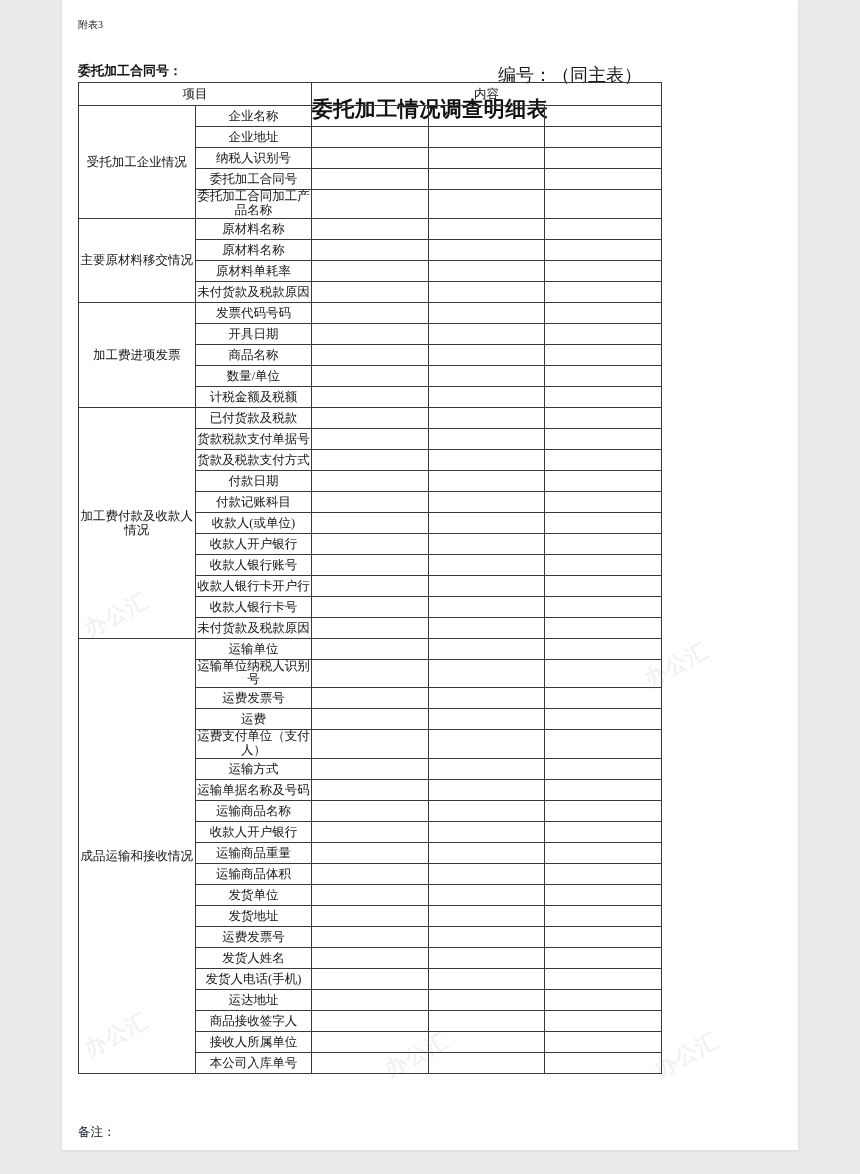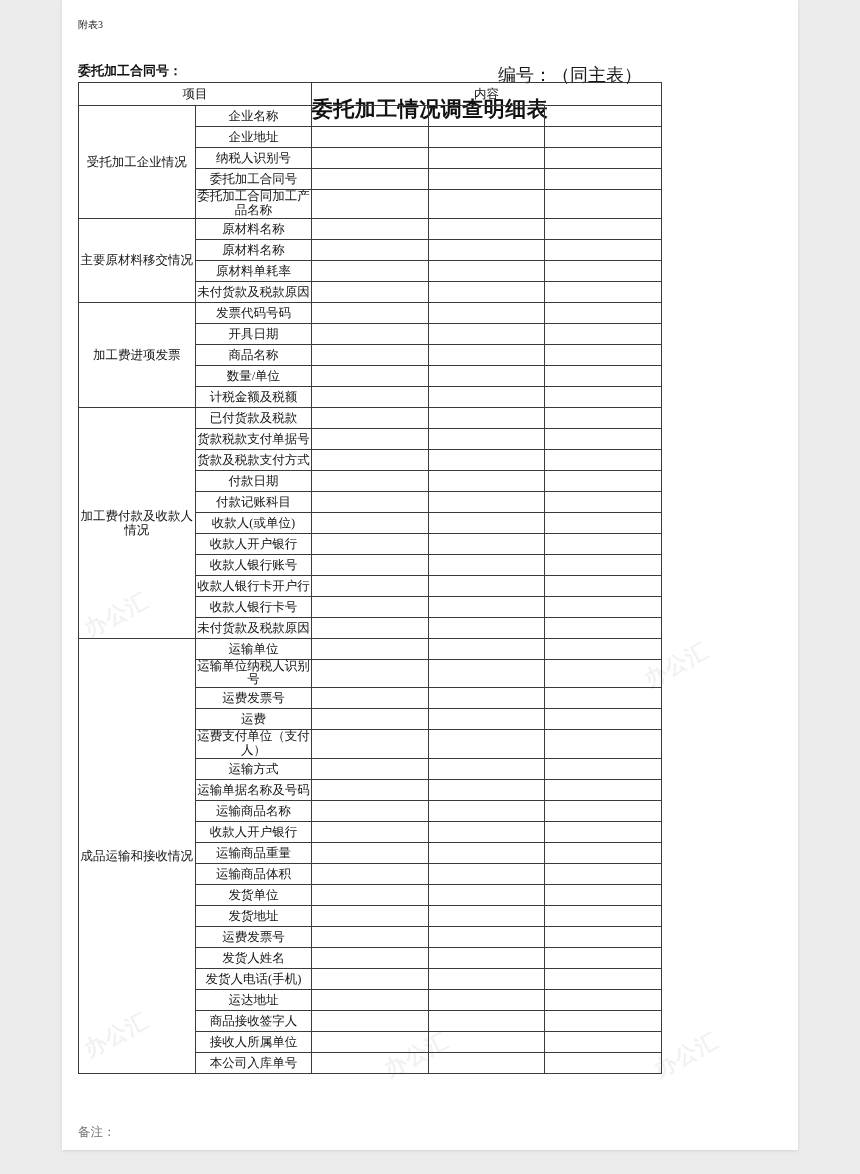--- a/index.html
+++ b/index.html
@@ -127,21 +127,21 @@
   }
   td.hdr-content {
     height: 22px;
     font-size: 13px;
   }
   .remark {
     position: absolute;
     left: 0;
     top: 1124px;
     font-size: 12.5px;
-    color: #737373;
+    color: #0f172a;
   }
 </style>
 </head>
 <body>
 
 <div class="page">
 
   <div class="watermark" style="left:20px; top:600px;">办公汇</div>
   <div class="watermark" style="left:320px; top:1040px;">办公汇</div>
   <div class="watermark" style="left:580px; top:650px;">办公汇</div>

